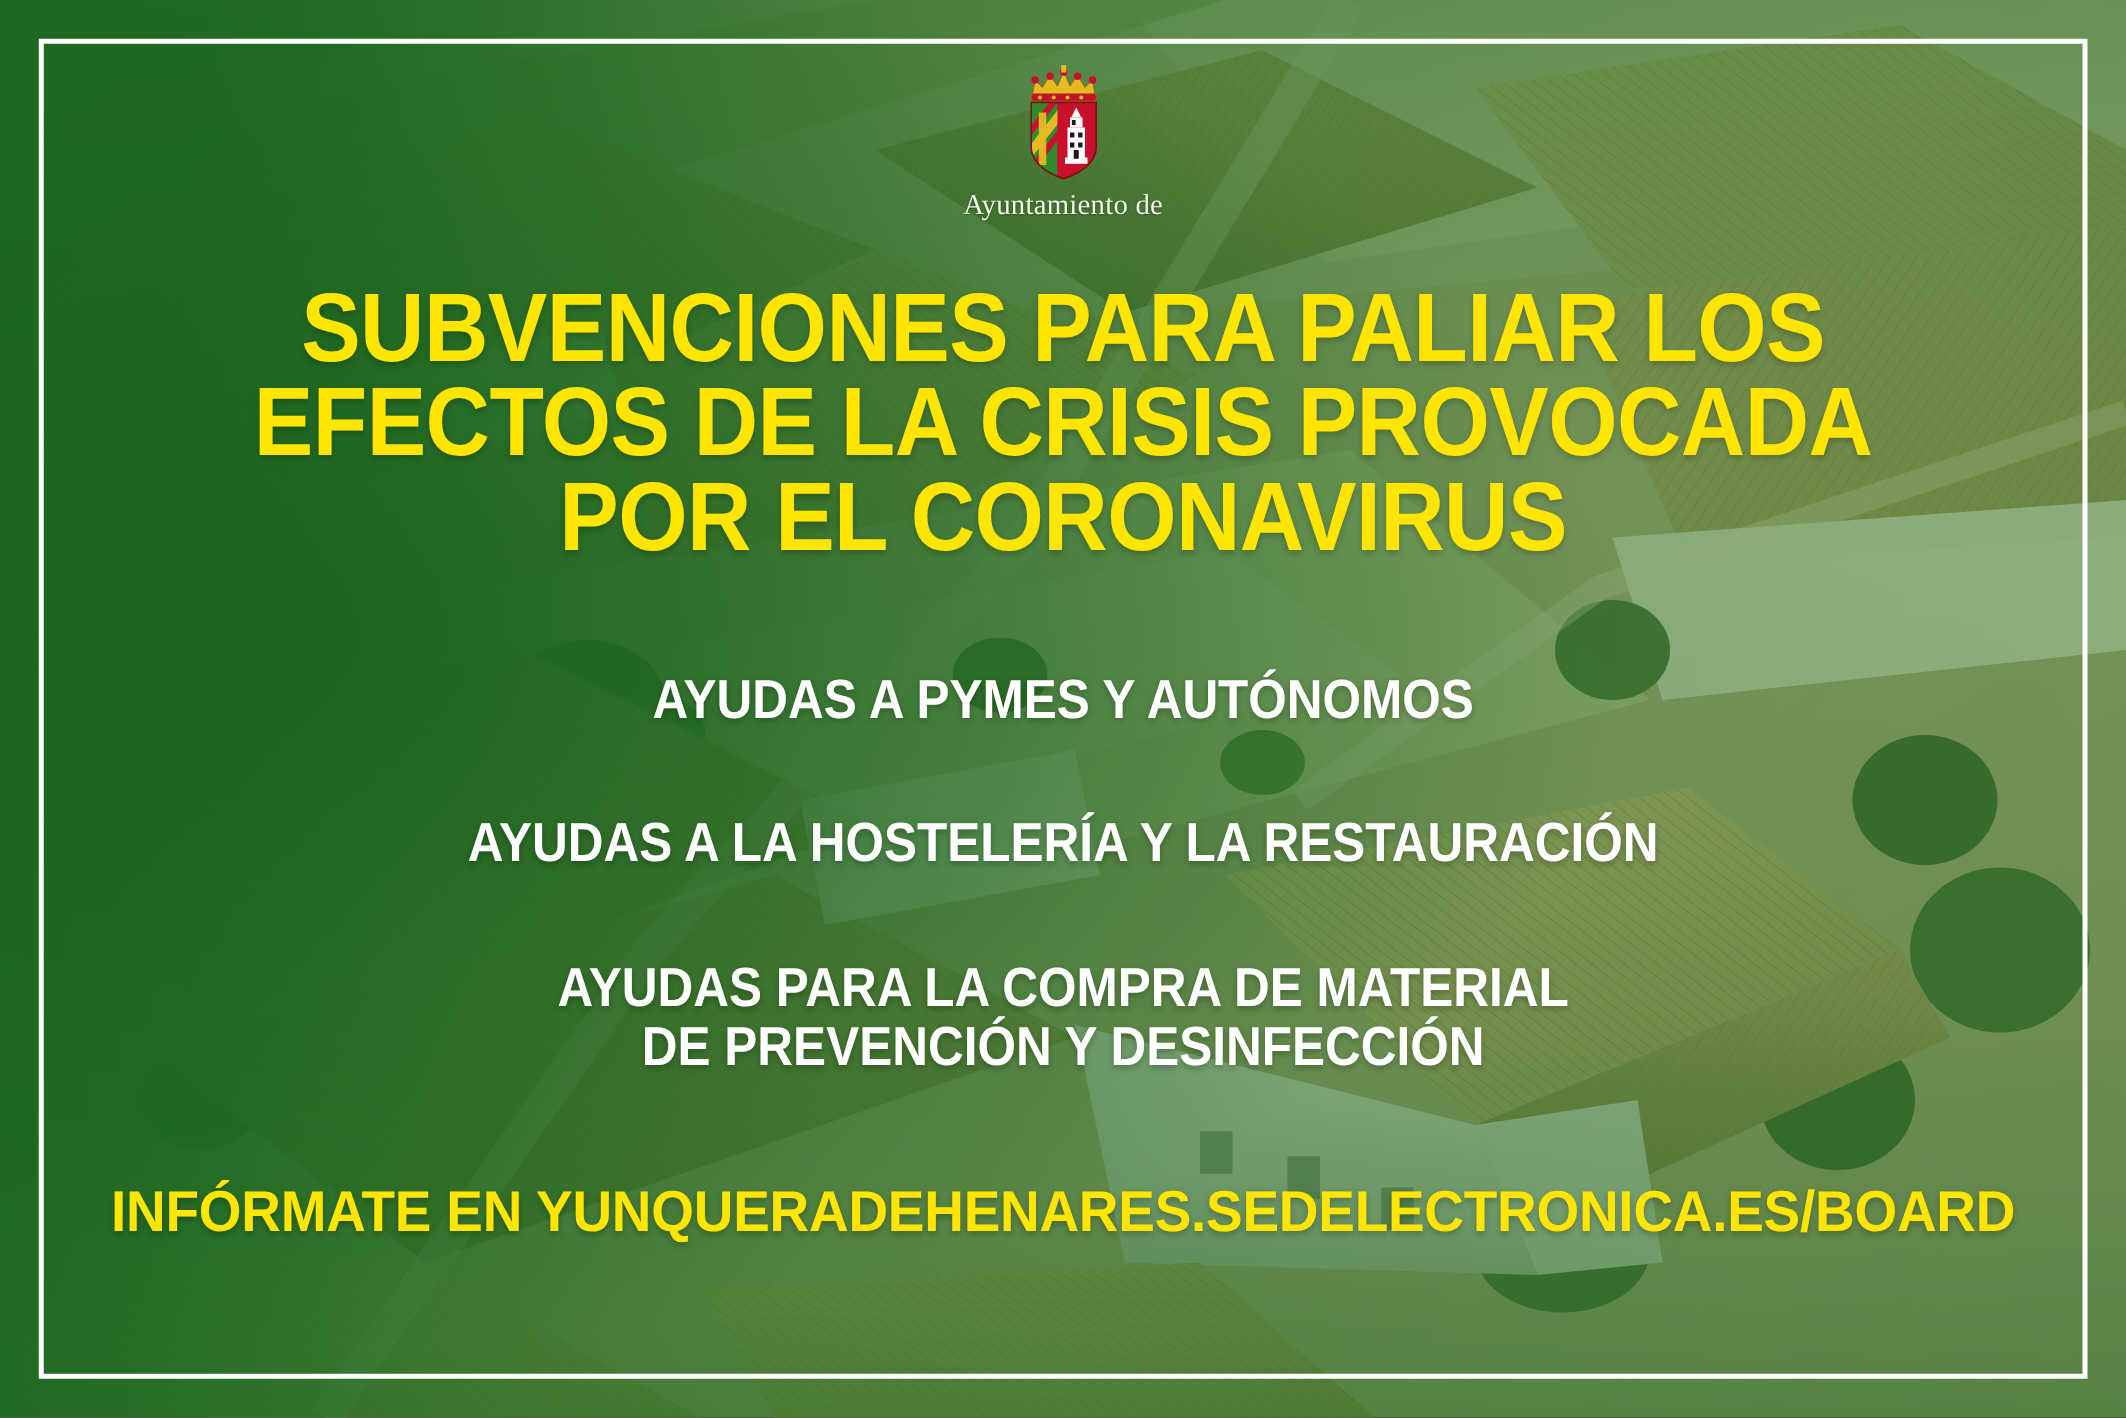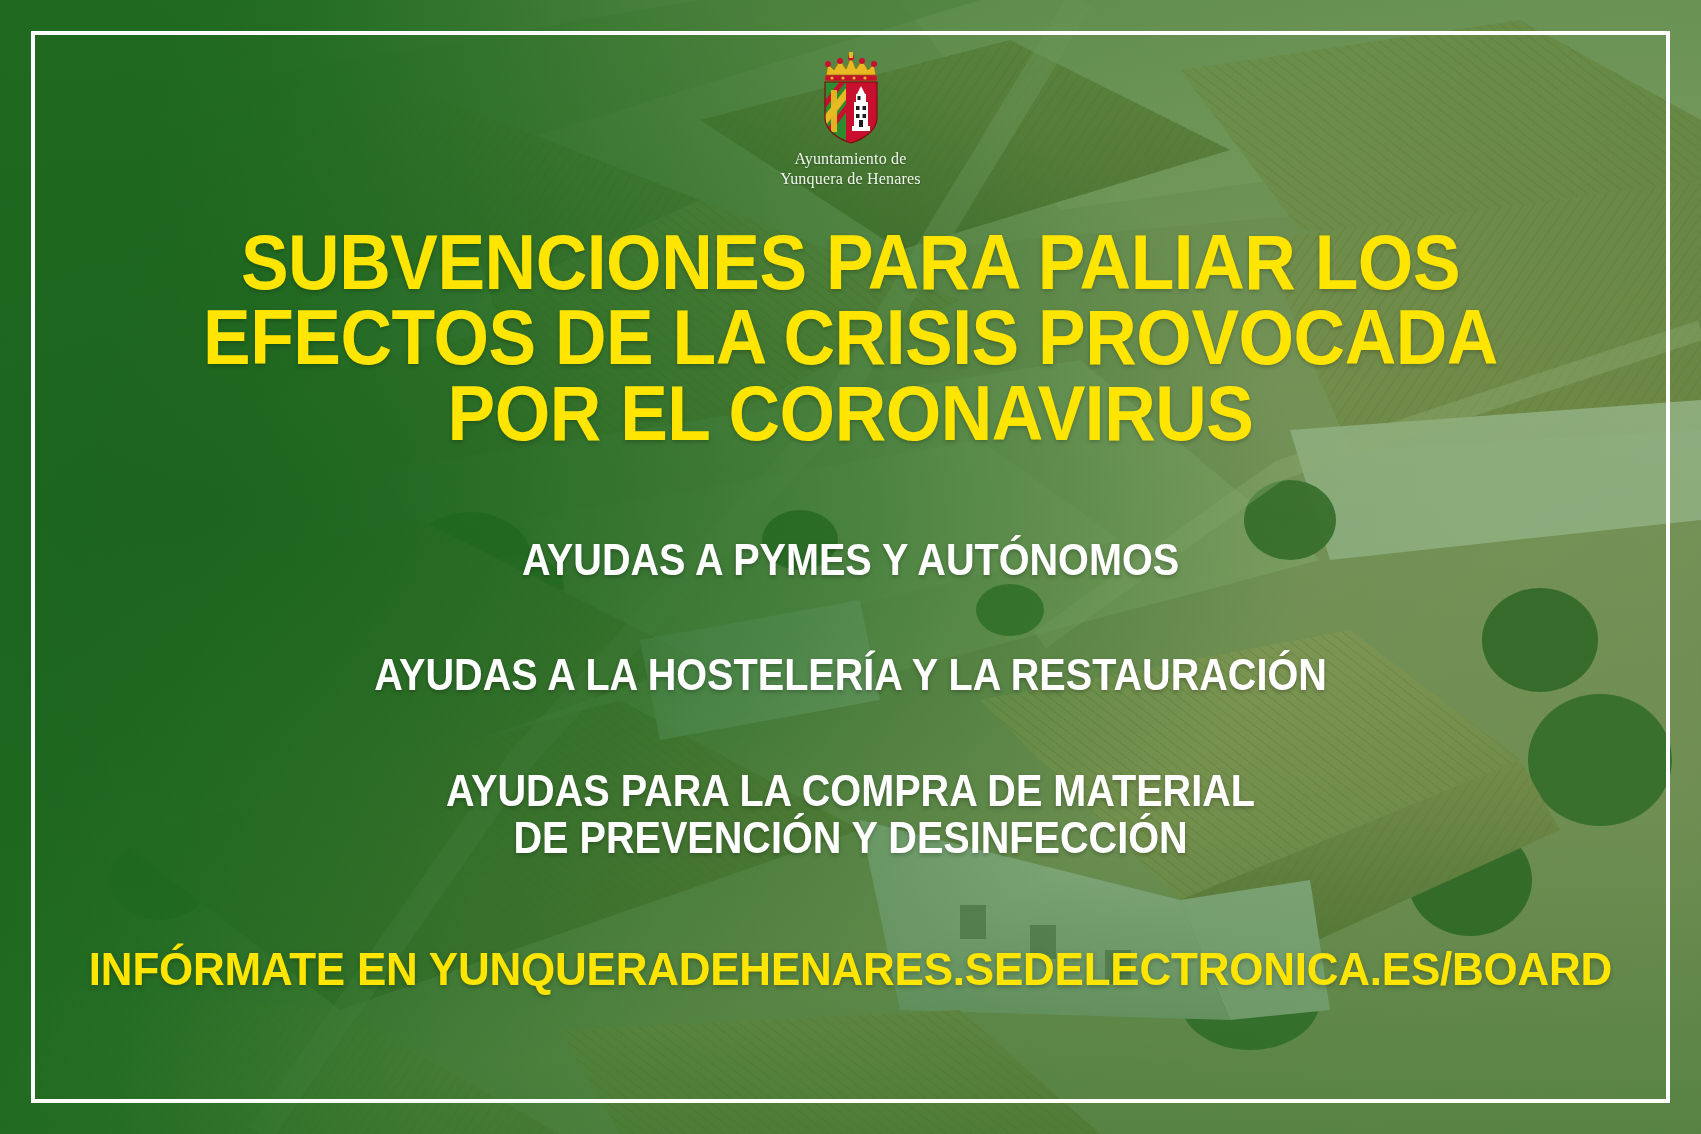--- a/index.html
+++ b/index.html
@@ -78,21 +78,21 @@
   .crest {
     display: block;
     margin: 0 auto;
     width: 70px;
     height: 92px;
   }
   .crest-caption {
     margin-top: 5px;
     color: #f2f7ef;
     font-family: "Liberation Serif", serif;
-    font-size: 16px;
+    font-size: 23px;
     line-height: 1.28;
     letter-spacing: .2px;
     text-shadow: 0 1px 2px rgba(0,0,0,.35);
   }
   .crest-caption div { white-space: nowrap; }
 
   
   .headline {
     position: absolute;
     top: 225px;
@@ -298,21 +298,20 @@
             <rect x="46.5" y="54" width="3.5" height="4"></rect>
             <rect x="40" y="62" width="3.5" height="4"></rect>
             <rect x="46.5" y="62" width="3.5" height="4"></rect>
             <rect x="43" y="68" width="4" height="7"></rect>
           </g>
         </g>
         <path d="M9 30 H61 V66 C61 78 48 87 35 91 C22 87 9 78 9 66 Z" fill="none" stroke="#7a1010" stroke-width="1.2"></path>
       </svg>
       <div class="crest-caption">
         <div>Ayuntamiento de</div>
-        <div>Yunquera de Henares</div>
       </div>
     </div>
 
     <div class="headline">
       <div>SUBVENCIONES PARA PALIAR LOS</div>
       <div>EFECTOS DE LA CRISIS PROVOCADA</div>
       <div>POR EL CORONAVIRUS</div>
     </div>
 
     <div class="sub sub-1">

